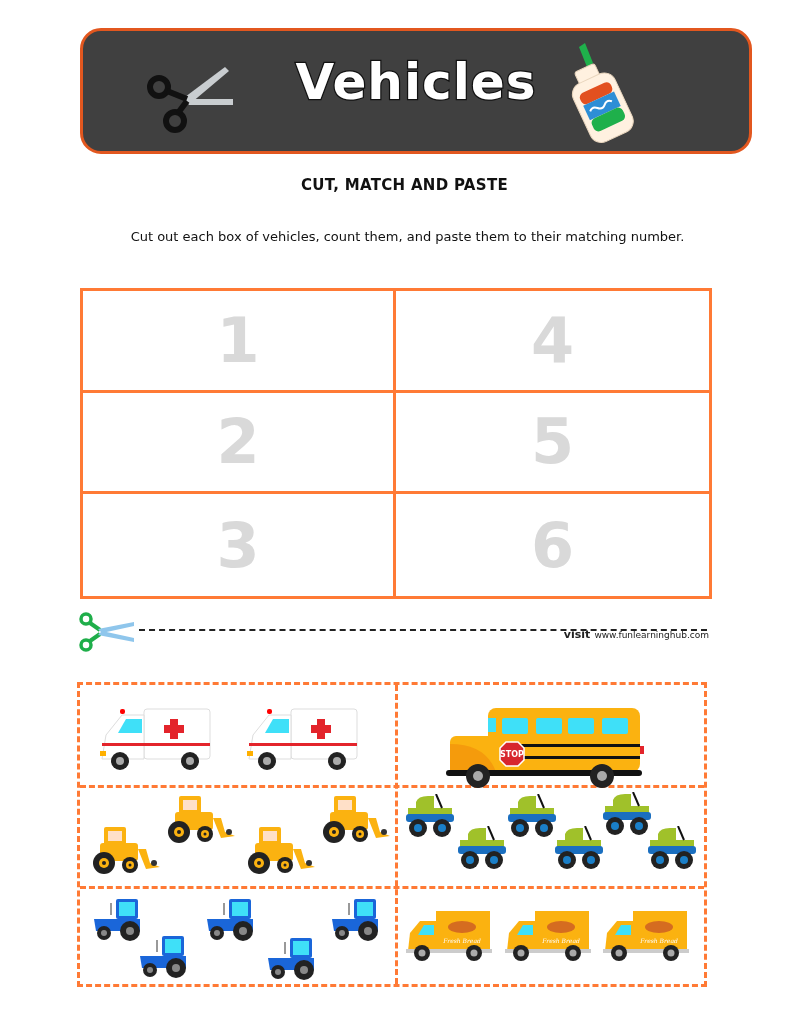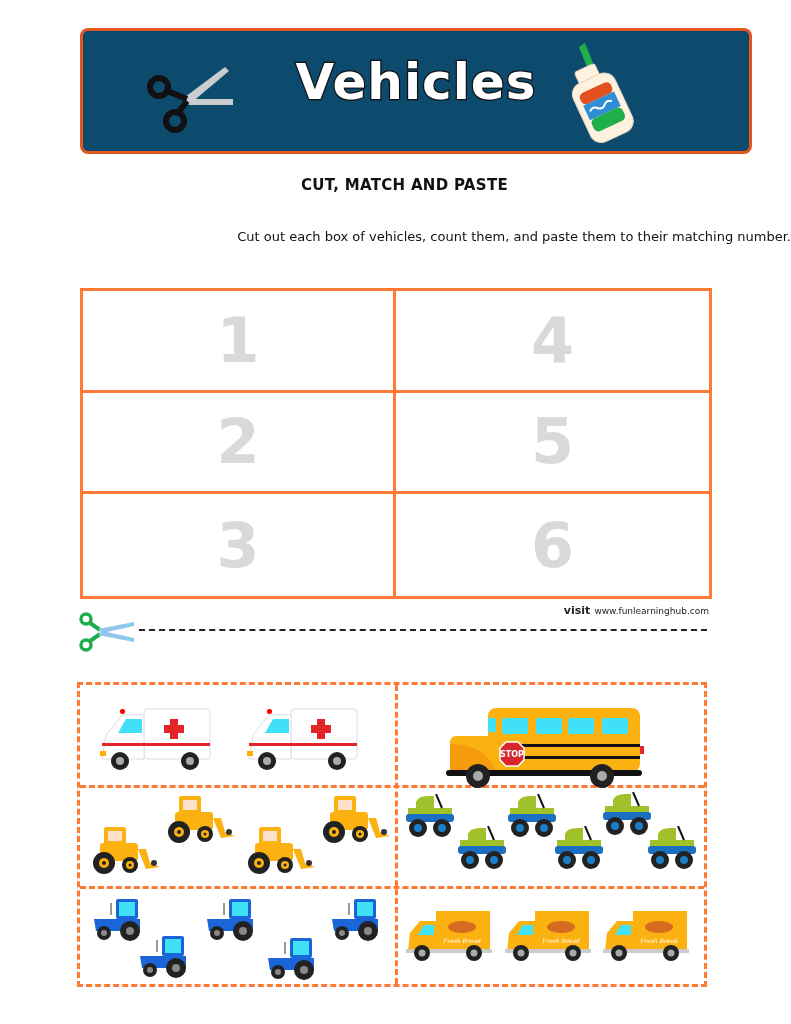--- a/index.html
+++ b/index.html
@@ -1,56 +1,56 @@
 <!DOCTYPE html>
 <html><head>
 <meta charset="utf-8">
 <style>
   * { box-sizing: border-box; margin: 0; padding: 0; }
   html, body { width: 791px; height: 1024px; background: #ffffff; overflow: hidden; }
   body { position: relative; font-family: "DejaVu Sans", sans-serif; color: #111; }
 
   .header {
     position: absolute; left: 80px; top: 28px; width: 672px; height: 126px;
-    background: #0c4a6e; border: 3px solid #e2571f; border-radius: 8px;
+    background: #404040; border: 3px solid #e2571f; border-radius: 21px;
   }
   .header-title {
     position: absolute; left: 0; right: 0; top: 22px; text-align: center;
     font-family: "DejaVu Sans", sans-serif; font-weight: bold; font-size: 50px;
     color: #ffffff; letter-spacing: 1px;
     -webkit-text-stroke: 2.5px #111;
     paint-order: stroke fill;
   }
   .header-scissors { position: absolute; left: 62px; top: 30px; width: 90px; height: 74px; }
   .header-glue { position: absolute; left: 480px; top: 10px; width: 80px; height: 106px; }
 
   .subtitle {
     position: absolute; left: 0; right: 0; top: 176px; text-align: center;
     font-weight: bold; font-size: 15px; letter-spacing: 0.3px; color: #111; margin-left: 18px;
   }
   .instructions {
-    position: absolute; left: 0; right: 0; top: 229px; text-align: right;
+    position: absolute; left: 0; right: 0; top: 229px; text-align: center;
     font-size: 13px; color: #111; padding-left: 24px;
   }
 
   .num-grid {
     position: absolute; left: 80px; top: 288px; width: 632px; height: 311px;
     border: 3px solid #ff7a35;
     display: grid; grid-template-columns: 1fr 1fr; grid-template-rows: 1fr 1fr 1fr;
   }
   .num-cell {
     display: flex; align-items: center; justify-content: center;
     border-right: 3px solid #ff7a35; border-bottom: 3px solid #ff7a35;
     font-family: "DejaVu Sans", sans-serif; font-weight: bold; font-size: 62px; color: #d9d9d9;
   }
   .num-cell.col2 { border-right: none; }
   .num-cell.row3 { border-bottom: none; }
 
   .visit {
-    position: absolute; right: 82px; top: 604px; font-size: 9px; color: #222;
+    position: absolute; right: 82px; top: 628px; font-size: 9px; color: #222;
   }
   .visit b { font-size: 11px; font-weight: bold; margin-right: 4px; }
 
   .cut-line-scissors { position: absolute; left: 78px; top: 612px; width: 58px; height: 40px; }
   .cut-line {
     position: absolute; left: 139px; top: 629px; width: 568px; height: 0;
     border-top: 2px dashed #222;
   }
 
   .cut-grid {

